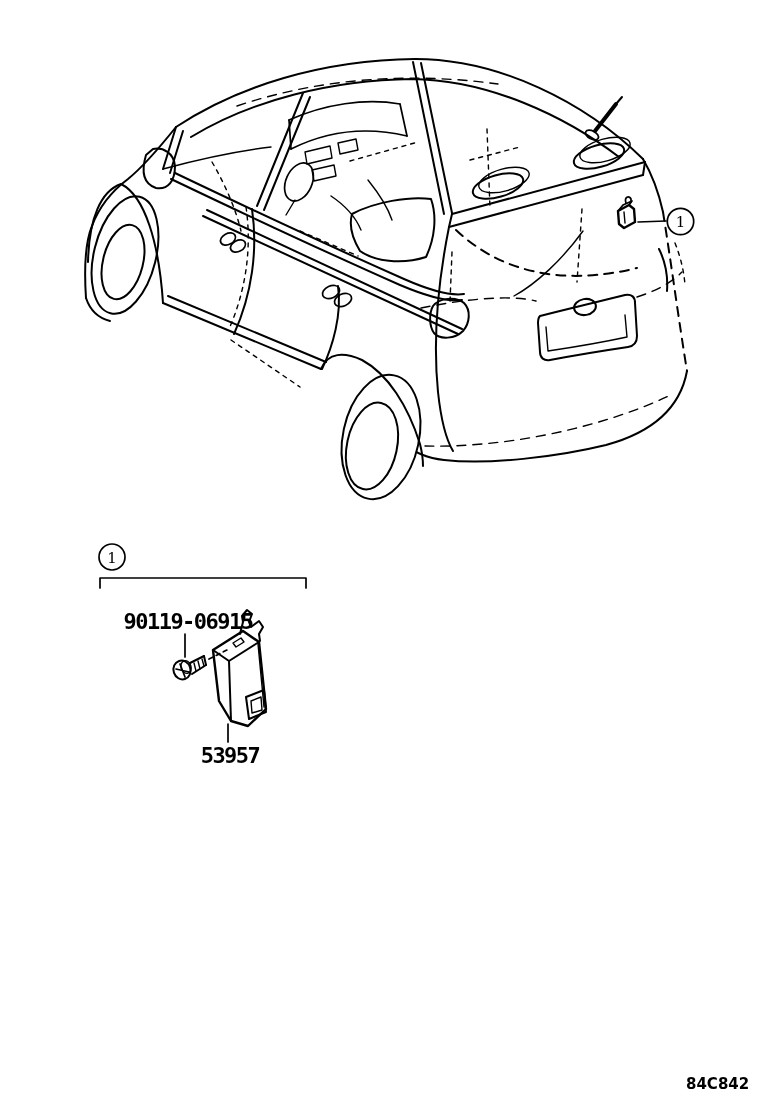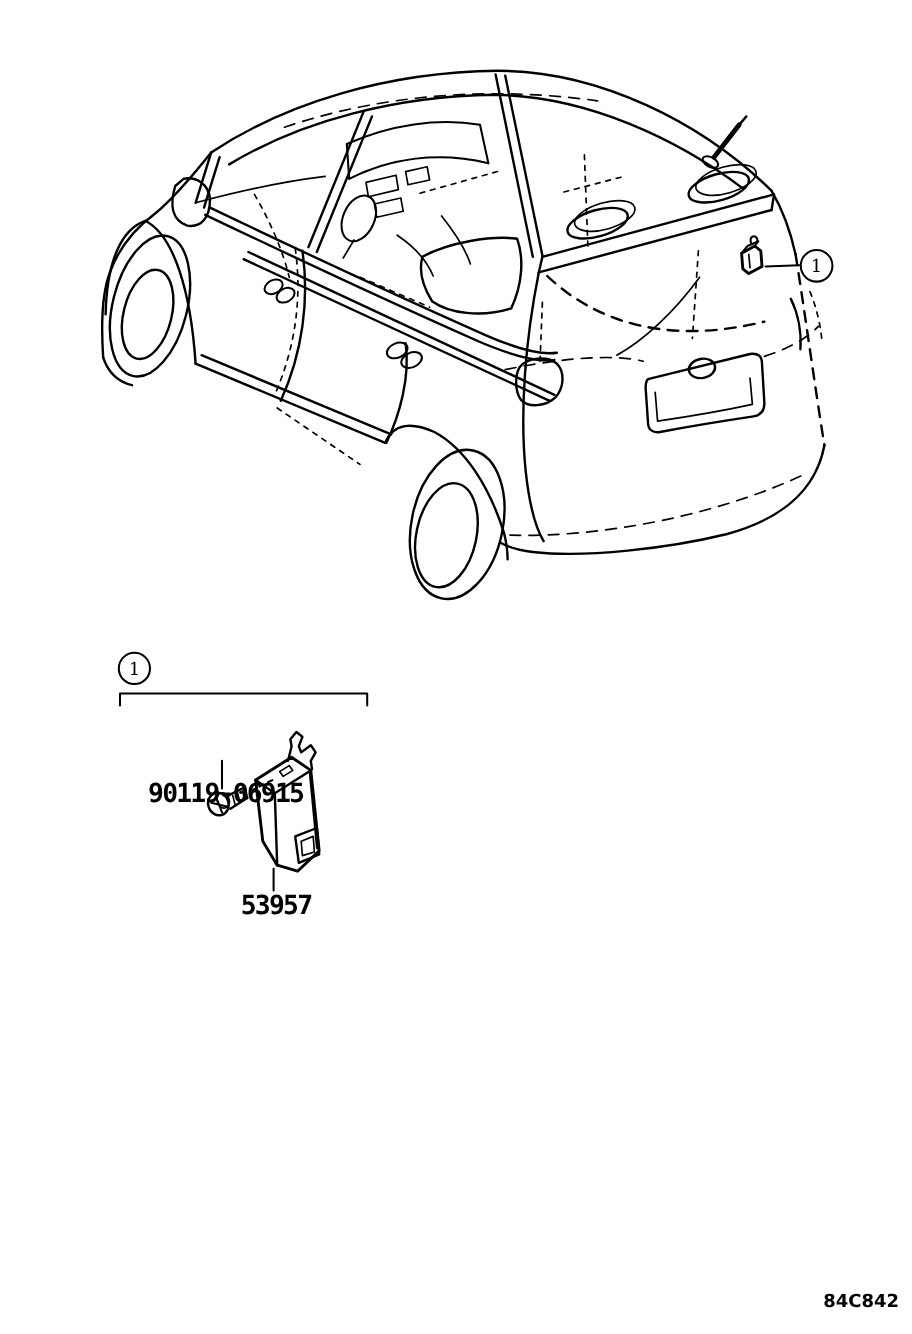--- a/index.html
+++ b/index.html
@@ -188,18 +188,18 @@
         <path class="thin" d="M233,643 L241,638 L244,642 L236,647 Z"></path>
         <path class="ln" d="M246,697 L264,690 L266,712 L249,719 Z"></path>
         <path class="thin" d="M251,701 L261,697 L262,710 L252,713 Z"></path>
         <path class="ln" d="M240,634 L243,622 L242,616 L247,610 L252,614 L249,622 L251,627 L259,621 L263,627 L259,634 L260,641"></path>
       </g>
 
       <path class="med" d="M228,724 L228,742"></path>
     </g>
   </svg>
 
-  <div class="label pn" style="left:188px; top:609px;margin-top:40px;">90119-06915</div>
+  <div class="label pn" style="left:188px; top:609px;">90119-06915</div>
 
   <div class="label pn" style="left:230px; top:743px;">53957</div>
 
   <div class="label figcode" style="left:686px; top:1075px;">84C842</div>
 </div>
 
 </body></html>

